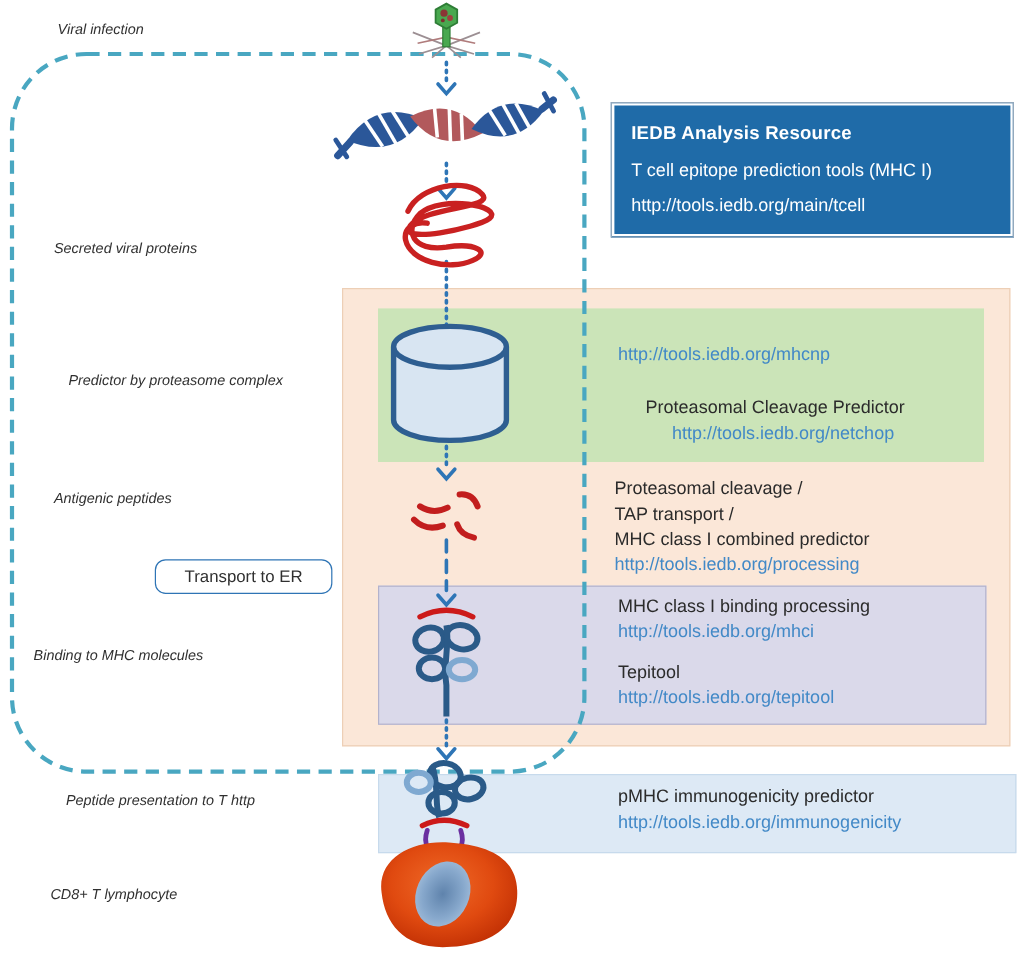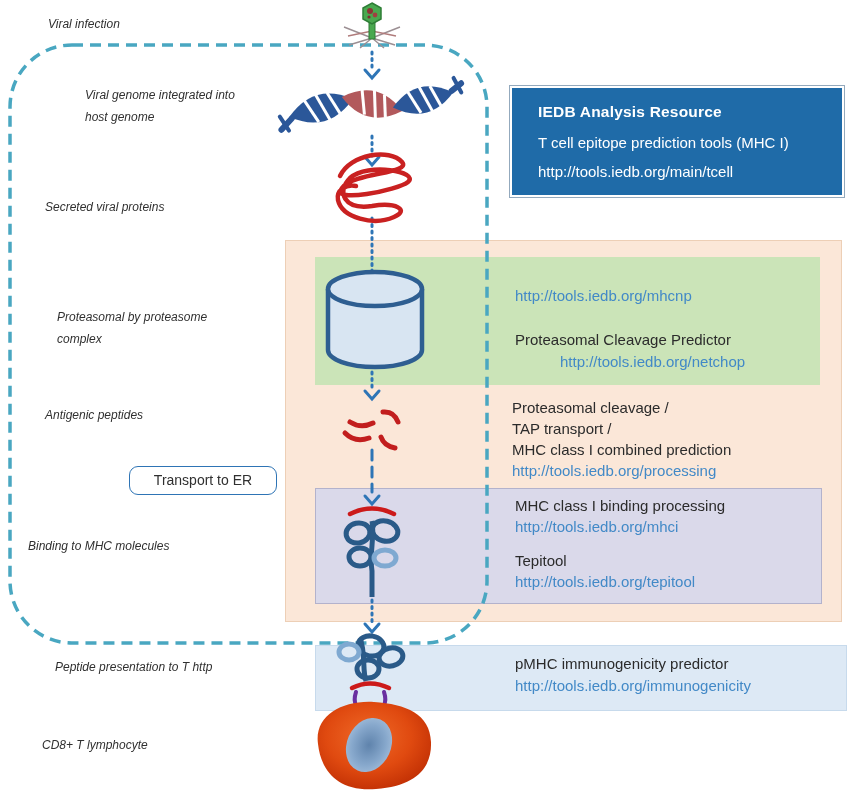--- a/index.html
+++ b/index.html
@@ -10,21 +10,21 @@
   .box{position:absolute;}
   .peach{left:285px;top:240px;width:555px;height:380px;background:#FBE7D8;border:1px solid #EDCFB6;}
   .green{left:315px;top:257px;width:505px;height:128px;background:#CBE4B8;}
   .purple{left:315px;top:488px;width:505px;height:114px;background:#DAD9EA;border:1px solid #B3B2CC;}
   .bluestrip{left:315px;top:645px;width:530px;height:64px;background:#DDE9F5;border:1px solid #C7DAEC;}
   .overlay{position:absolute;left:0;top:0;pointer-events:none;}
   .header-box{
     position:absolute;left:509px;top:85px;width:336px;height:113px;
     background:#1F6BA8;border:1px solid #93A9BD;box-shadow:inset 0 0 0 2px #ffffff;
     color:#ffffff;display:flex;flex-direction:column;justify-content:space-evenly;
-    padding:4px 28px;box-sizing:border-box;
+    padding:4px 16px;box-sizing:border-box;
   }
   .hb-title{font-size:15.5px;font-weight:bold;letter-spacing:.2px;}
   .hb-sub,.hb-url{font-size:15px;}
   .lbl{position:absolute;text-align:left;color:#303030;font-size:12px;line-height:22px;font-style:italic;}
   .tname{position:absolute;font-size:15px;color:#2B2B2B;white-space:nowrap;}
   .turl{position:absolute;font-size:15px;color:#4289C7;white-space:nowrap;cursor:pointer;}
   .transport{
     position:absolute;left:129px;top:466px;width:146px;height:27px;
     background:#ffffff;border:1.6px solid #2E74B5;border-radius:9px;
     font-size:14px;color:#303030;text-align:center;line-height:27px;
@@ -162,36 +162,35 @@
     </g>
   </svg>
 
   <div class="header-box">
     <div class="hb-title">IEDB Analysis Resource</div>
     <div class="hb-sub">T cell epitope prediction tools (MHC I)</div>
     <div class="hb-url">http://tools.iedb.org/main/tcell</div>
   </div>
 
   <div class="lbl" style="left:48px;top:13px;width:200px;">Viral infection</div>
-  <div class="lbl" style="left:85px;top:84px;width:160px;">Viral genome integrated into host genome</div>
   <div class="lbl" style="left:45px;top:196px;width:240px;">Secreted viral proteins</div>
-  <div class="lbl" style="left:57px;top:306px;width:180px;">Proteasomal by proteasome complex</div>
+  <div class="lbl" style="left:57px;top:306px;width:180px;">Predictor by proteasome complex</div>
   <div class="lbl" style="left:45px;top:404px;width:220px;">Antigenic peptides</div>
   <div class="transport">Transport to ER</div>
   <div class="lbl" style="left:28px;top:535px;width:240px;">Binding to MHC molecules</div>
   <div class="lbl" style="left:55px;top:656px;width:200px;">Peptide presentation to T http</div>
   <div class="lbl" style="left:42px;top:734px;width:220px;">CD8+ T lymphocyte</div>
 
   <div class="turl" style="left:515px;top:287px;">http://tools.iedb.org/mhcnp</div>
-  <div class="tname" style="left:515px;top:331px;">Proteasomal Cleavage Predictor</div>
+  <div class="tname" style="left:538px;top:331px;">Proteasomal Cleavage Predictor</div>
   <div class="turl" style="left:515px;top:353px;margin-left:45px;">http://tools.iedb.org/netchop</div>
 
   <div class="tname" style="left:512px;top:399px;">Proteasomal cleavage /</div>
   <div class="tname" style="left:512px;top:420px;">TAP transport /</div>
-  <div class="tname" style="left:512px;top:441px;">MHC class I combined prediction</div>
+  <div class="tname" style="left:512px;top:441px;">MHC class I combined predictor</div>
   <div class="turl" style="left:512px;top:462px;">http://tools.iedb.org/processing</div>
 
   <div class="tname" style="left:515px;top:497px;">MHC class I binding processing</div>
   <div class="turl" style="left:515px;top:518px;">http://tools.iedb.org/mhci</div>
   <div class="tname" style="left:515px;top:552px;">Tepitool</div>
   <div class="turl" style="left:515px;top:573px;">http://tools.iedb.org/tepitool</div>
 
   <div class="tname" style="left:515px;top:655px;">pMHC immunogenicity predictor</div>
   <div class="turl" style="left:515px;top:677px;">http://tools.iedb.org/immunogenicity</div>
 

